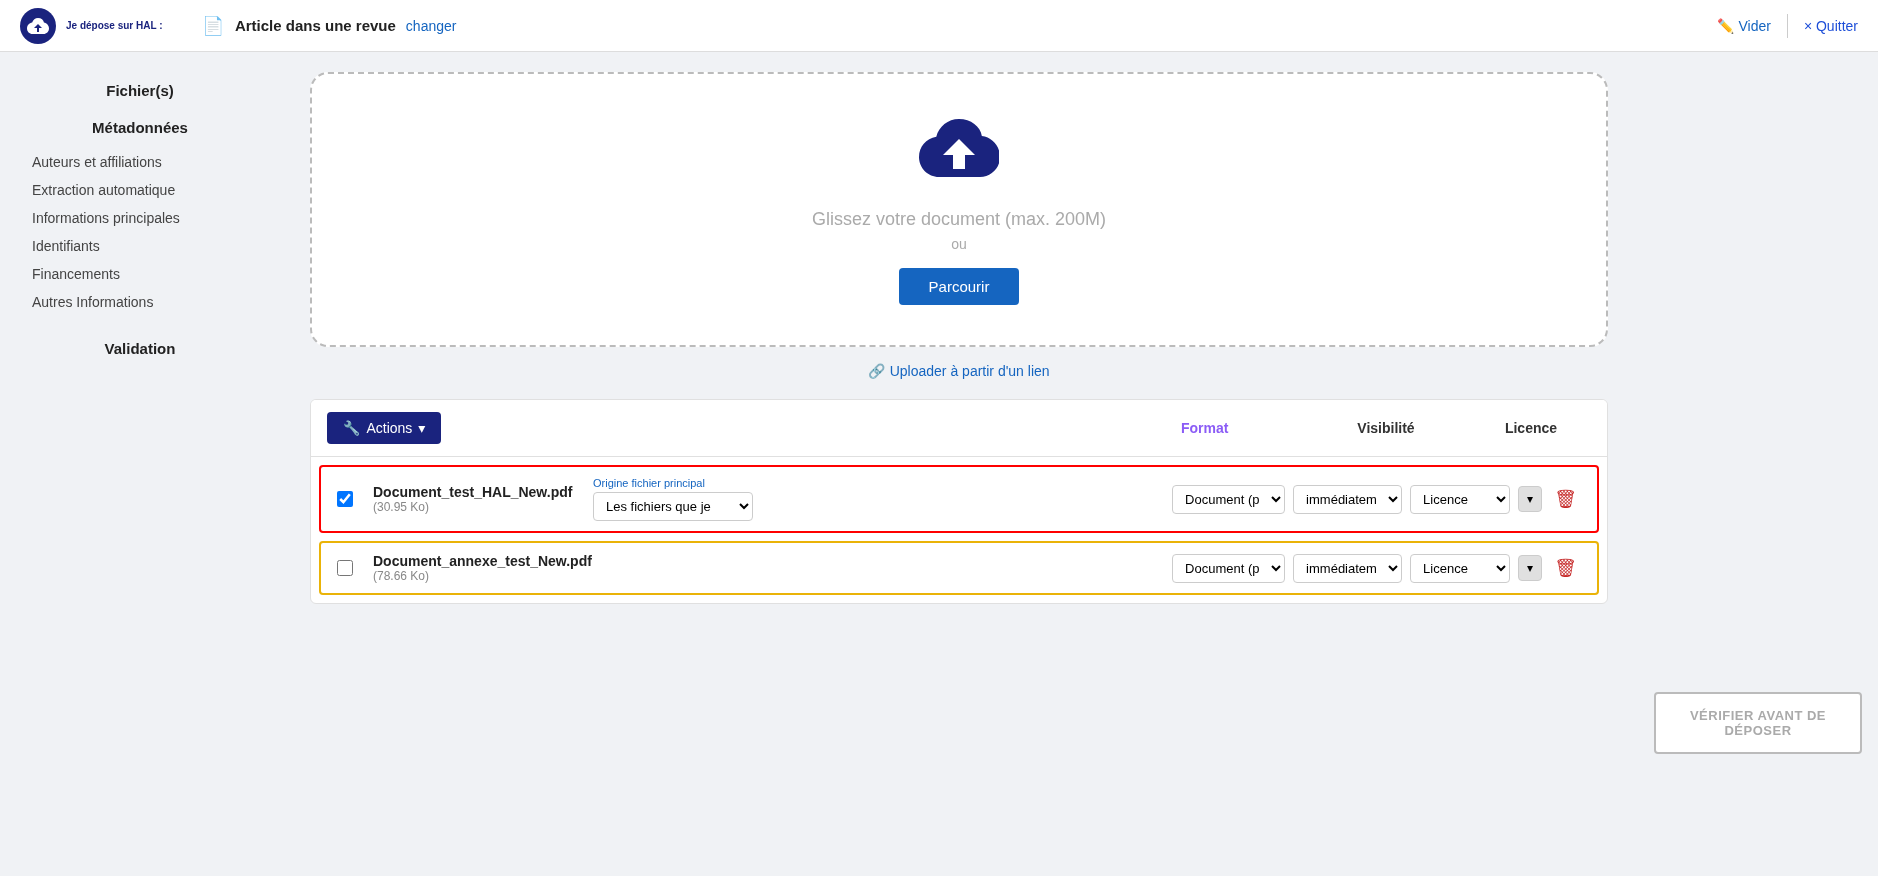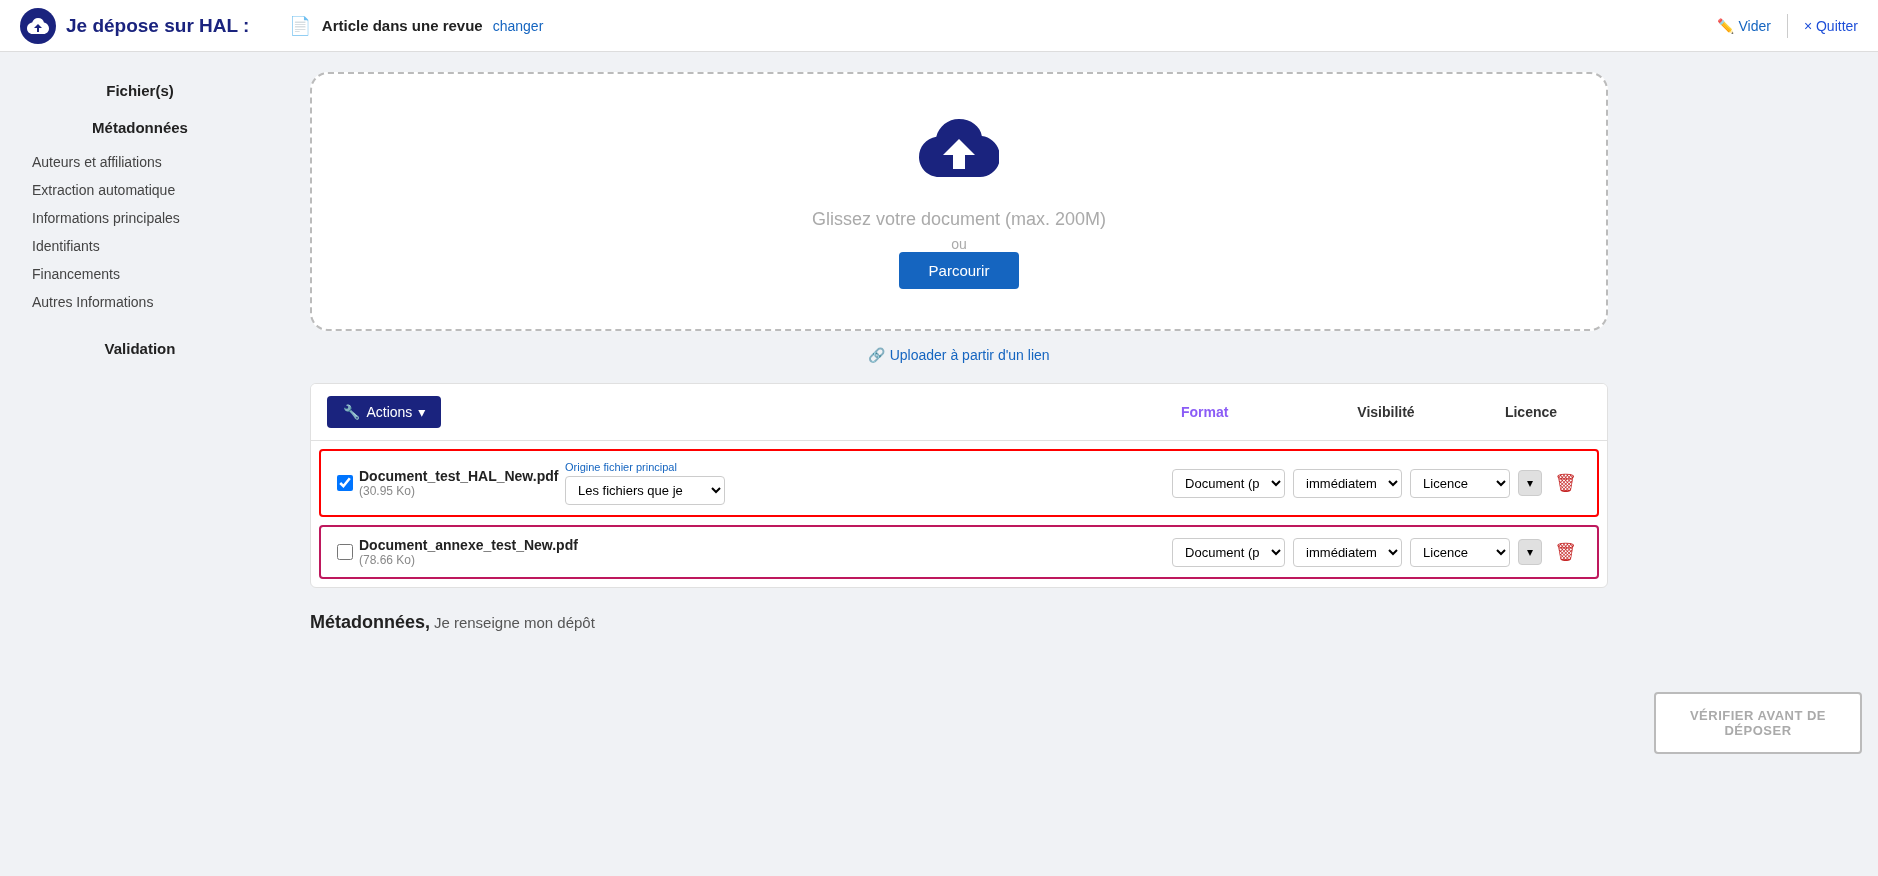--- a/index.html
+++ b/index.html
@@ -12,21 +12,21 @@
       background: #fff;
       border-bottom: 1px solid #ddd;
       padding: 0 20px;
       height: 52px;
       position: relative;
     }
     .header-logo {
       display: flex;
       align-items: center;
       gap: 10px;
-      font-size: 19px;
+      font-size: 10px;
       font-weight: bold;
       color: #1a237e;
     }
     .header-logo .cloud-icon {
       width: 36px;
       height: 36px;
       background: #1a237e;
       border-radius: 50%;
       display: flex; align-items: center; justify-content: center;
     }
@@ -126,21 +126,21 @@
       margin-bottom: 16px;
     }
     .upload-text-main {
       color: #aaa;
       font-size: 18px;
       margin-bottom: 6px;
     }
     .upload-text-ou {
       color: #aaa;
       font-size: 14px;
-      margin-bottom: 0;
+      margin-bottom: 16px;
       text-align: center;
     }
     .btn-parcourir {
       background: #1565c0;
       color: #fff;
       border: none;
       padding: 10px 30px;
       border-radius: 4px;
       cursor: pointer;
       font-size: 15px;
@@ -193,21 +193,21 @@
       padding: 10px 16px;
       border: 2px solid red;
       margin: 8px;
       border-radius: 4px;
       gap: 12px;
     }
     .file-row-inner {
       display: flex;
       align-items: center;
       width: 100%;
-      gap: 6px;
+      gap: 20px;
     }
     .file-checkbox {
       width: 16px;
       height: 16px;
       cursor: pointer;
       flex-shrink: 0;
     }
     .file-name-block {
       min-width: 200px;
     }
@@ -396,21 +396,21 @@
             </select>
             <select class="file-select">
               <option>Licence</option>
             </select>
             <button class="btn-dropdown-small">▾</button>
             <button class="btn-delete">🗑</button>
           </div>
         </div>
       </div>
 
-      <div class="file-row" style="border:2px solid #be185d;">
+      <div class="file-row" style="border:2px solid #eab308;">
         <div class="file-row-inner">
           <input type="checkbox" class="file-checkbox" style="">
           <div class="file-name-block">
             <div class="file-name">Document_annexe_test_New.pdf</div>
             <div class="file-size">(78.66 Ko)</div>
           </div>
           <div class="origine-block" style="min-width:160px;">
           </div>
           <div class="file-selects">
             <select class="file-select">
@@ -422,22 +422,18 @@
             <select class="file-select">
               <option>Licence</option>
             </select>
             <button class="btn-dropdown-small">▾</button>
             <button class="btn-delete">🗑</button>
           </div>
         </div>
       </div>
     </div>
 
-    <div class="metadata-section">
-      <span class="metadata-title">Métadonnées,</span>
-      <span class="metadata-subtitle">Je renseigne mon dépôt</span>
-    </div>
   </div>
 
   <div class="right-panel">
     <button class="btn-verifier">VÉRIFIER AVANT DE DÉPOSER</button>
   </div>
 </div>
 
 </body></html>

